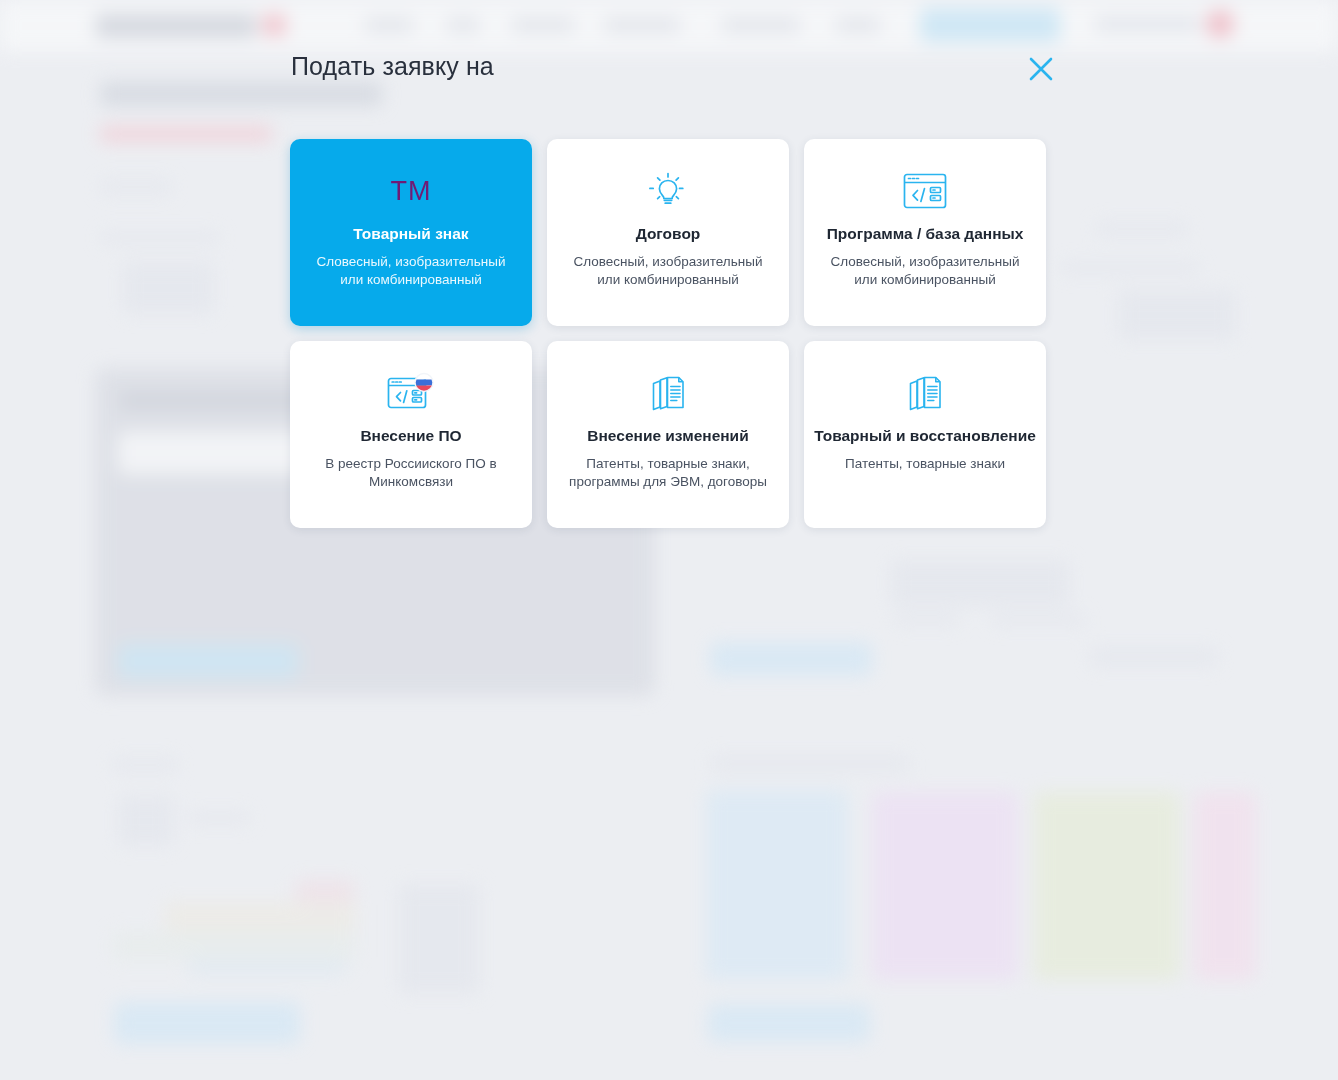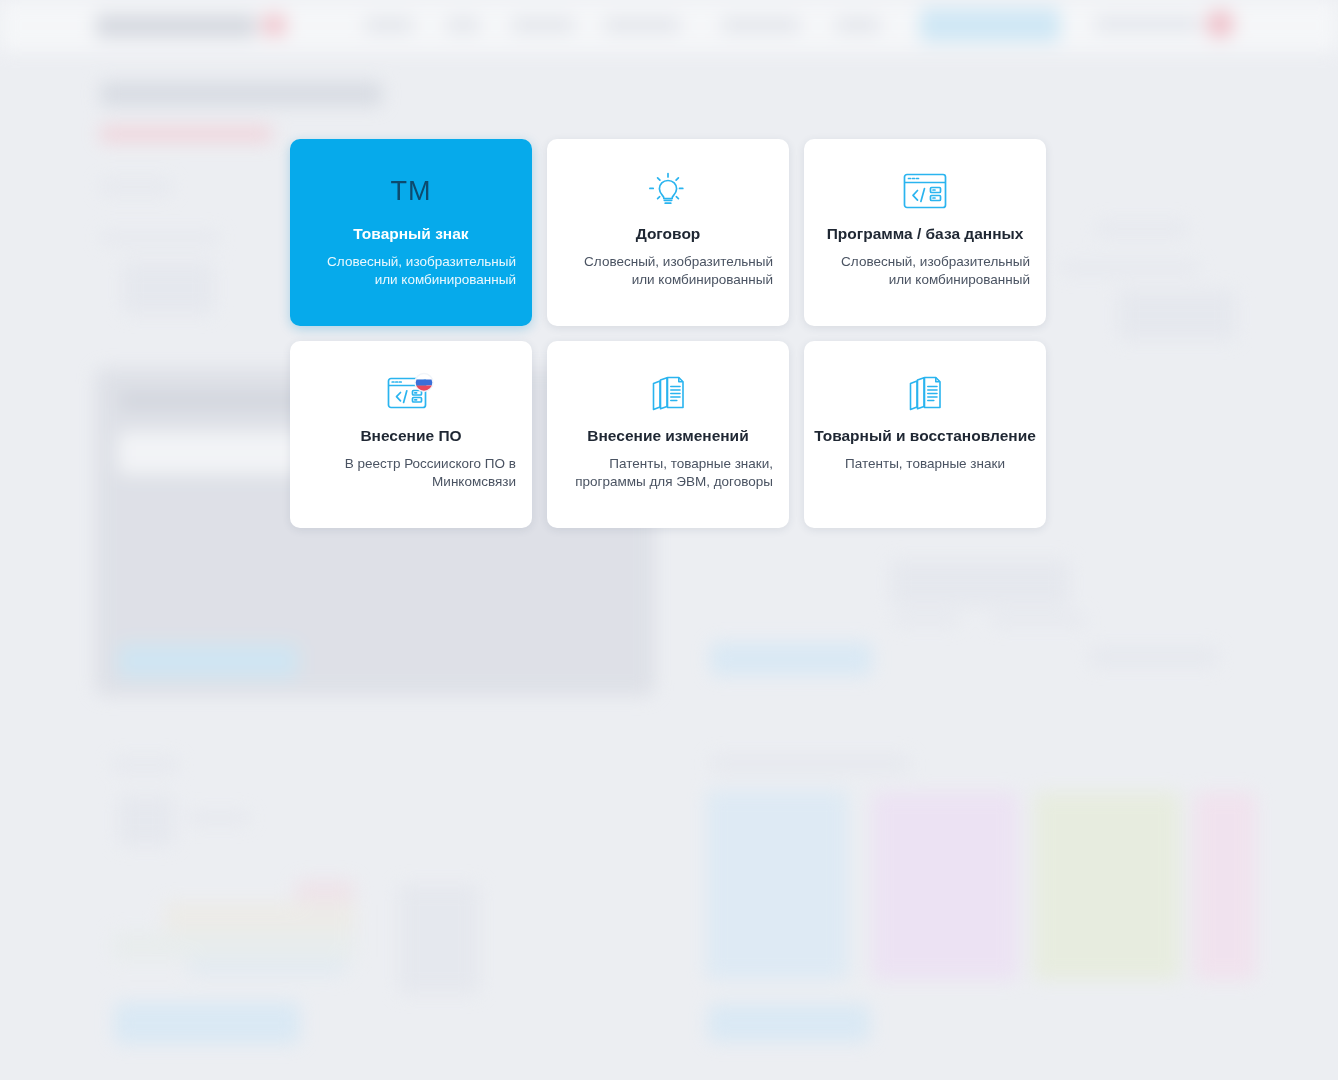--- a/index.html
+++ b/index.html
@@ -113,40 +113,40 @@
 
   .card-icon {
     height: 52px;
     display: flex;
     align-items: center;
     justify-content: center;
     margin-bottom: 6px;
   }
   .tm-glyph {
     font-size: 27px;
-    color: #0c4a6e;
+    color: #701a75;
     letter-spacing: 1px;
     font-weight: 400;
     line-height: 52px;
   }
   .card-title {
     font-size: 15.5px;
     font-weight: bold;
     color: #1f2733;
     text-align: center;
     line-height: 1.4;
     padding: 0 10px;
   }
   .card.active .card-title { color: #ffffff; }
 
   .card-sub {
     margin-top: 8px;
     font-size: 13.5px;
     color: #4a5362;
-    text-align: right;
+    text-align: center;
     line-height: 1.38;
     padding: 0 16px;
   }
   .card.active .card-sub { color: #eaf8fe; }
 </style>
 </head>
 <body>
 
 <div id="bg-layer">
   <div class="bg-nav"></div>
@@ -199,20 +199,28 @@
   <div class="bg-small-block" style="left:710px;top:756px;width:200px;height:16px;"></div>
   <div class="bg-card" style="left:706px;top:790px;width:142px;height:190px;background:#d6e8f6;"></div>
   <div class="bg-card" style="left:872px;top:792px;width:146px;height:188px;background:#eddcf4;"></div>
   <div class="bg-card" style="left:1034px;top:792px;width:146px;height:188px;background:#e5ecd4;"></div>
   <div class="bg-card" style="left:1194px;top:792px;width:62px;height:188px;background:#f4dcec;"></div>
   <div class="bg-btn-ghost" style="left:708px;top:1004px;width:162px;height:38px;"></div>
 </div>
 
 <div id="modal">
 
+  <div id="modal-header">
+    <div id="modal-title">Подать заявку на</div>
+    <button id="close-btn" aria-label="close">
+      <svg width="26" height="26" viewBox="0 0 26 26" fill="none">
+        <path d="M3 3 L23 23 M23 3 L3 23" stroke="#2ab4ef" stroke-width="2.6" stroke-linecap="round"></path>
+      </svg>
+    </button>
+  </div>
 
   <div id="card-grid">
 
     <div class="card active">
       <div class="card-icon">
         <span class="tm-glyph">TM</span>
       </div>
       <div class="card-title">Товарный знак</div>
       <div class="card-sub">Словесный, изобразительный или комбинированный</div>
     </div>

